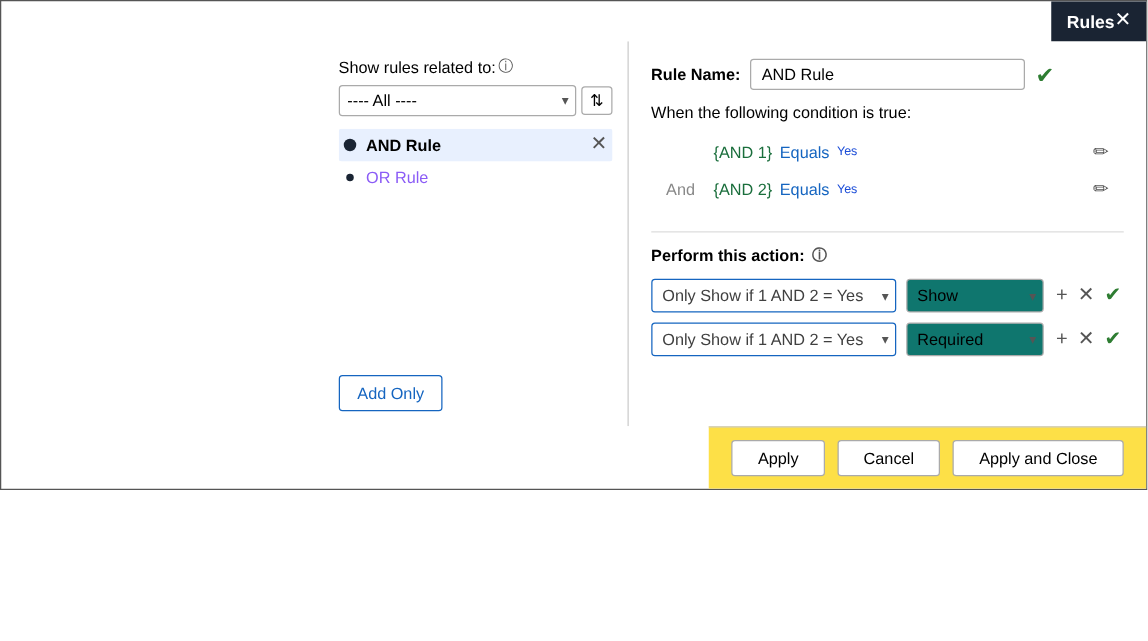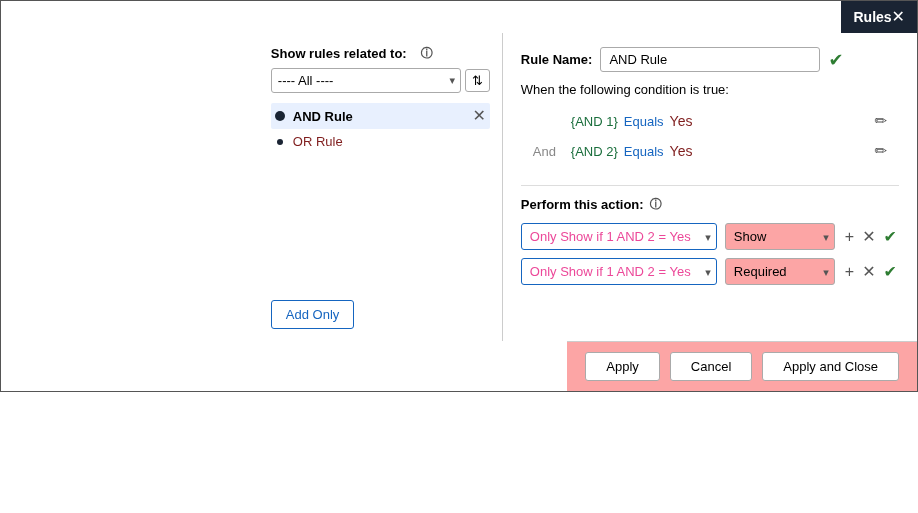--- a/index.html
+++ b/index.html
@@ -50,25 +50,25 @@
       width: 244px;
       border-right: 1px solid #ccc;
       display: flex;
       flex-direction: column;
       padding: 12px;
       background: #fff;
     }
 
     .left-panel-label {
       font-size: 13px;
-      font-weight: bold;
+      font-weight: normal;
       margin-bottom: 6px;
       display: flex;
       align-items: center;
-      gap: 14px;
+      gap: 2px;
     }
 
     .info-icon {
       color: #555;
       font-size: 12px;
       cursor: pointer;
     }
 
     .select-row {
       display: flex;
@@ -141,21 +141,21 @@
 
     .rule-item-bullet.small {
       width: 6px;
       height: 6px;
       background: #1a2433;
     }
 
     .rule-item-name {
       flex: 1;
       font-size: 13px;
-      color: #7f1d1d;
+      color: #8b5cf6;
     }
 
     .rule-item-name.active {
       color: #000;
       font-weight: bold;
     }
 
     .rule-remove {
       background: none;
       border: none;
@@ -243,22 +243,22 @@
       font-weight: 500;
     }
 
     .cond-operator {
       color: #1565c0;
       font-size: 13px;
       font-weight: 500;
     }
 
     .cond-value {
-      color: #7f1d1d;
-      font-size: 14px;
+      color: #1d4ed8;
+      font-size: 10px;
       font-weight: 500;
     }
 
     .cond-edit {
       margin-left: auto;
       background: none;
       border: none;
       cursor: pointer;
       font-size: 15px;
       color: #555;
@@ -291,21 +291,21 @@
       flex: 1;
     }
 
     .action-select-wrapper select {
       width: 100%;
       border: 1px solid #1565c0;
       border-radius: 3px;
       padding: 5px 24px 5px 8px;
       font-size: 13px;
       background: #fff;
-      color: #ec4899;
+      color: #404040;
       appearance: none;
       -webkit-appearance: none;
       cursor: pointer;
     }
 
     .action-select-wrapper .chevron {
       position: absolute;
       right: 6px;
       top: 50%;
       transform: translateY(-50%);
@@ -318,21 +318,21 @@
       position: relative;
       width: 110px;
     }
 
     .action-type-wrapper select {
       width: 100%;
       border: 1px solid #aaa;
       border-radius: 3px;
       padding: 5px 24px 5px 8px;
       font-size: 13px;
-      background: #fca5a5;
+      background: #0f766e;
       appearance: none;
       -webkit-appearance: none;
       cursor: pointer;
     }
 
     .action-type-wrapper .chevron {
       position: absolute;
       right: 6px;
       top: 50%;
       transform: translateY(-50%);
@@ -359,21 +359,21 @@
 
     .ctrl-btn.green { color: #2e7d32; }
 
     .footer {
       border-top: 1px solid #ccc;
       display: flex;
       justify-content: flex-end;
       align-items: center;
       padding: 10px 18px;
       gap: 10px;
-      background: #fca5a5;
+      background: #fde047;
       flex-shrink: 0;
     }
 
     .footer-btn {
       padding: 6px 20px;
       border: 1px solid #aaa;
       border-radius: 3px;
       background: #fff;
       font-size: 13px;
       cursor: pointer;

